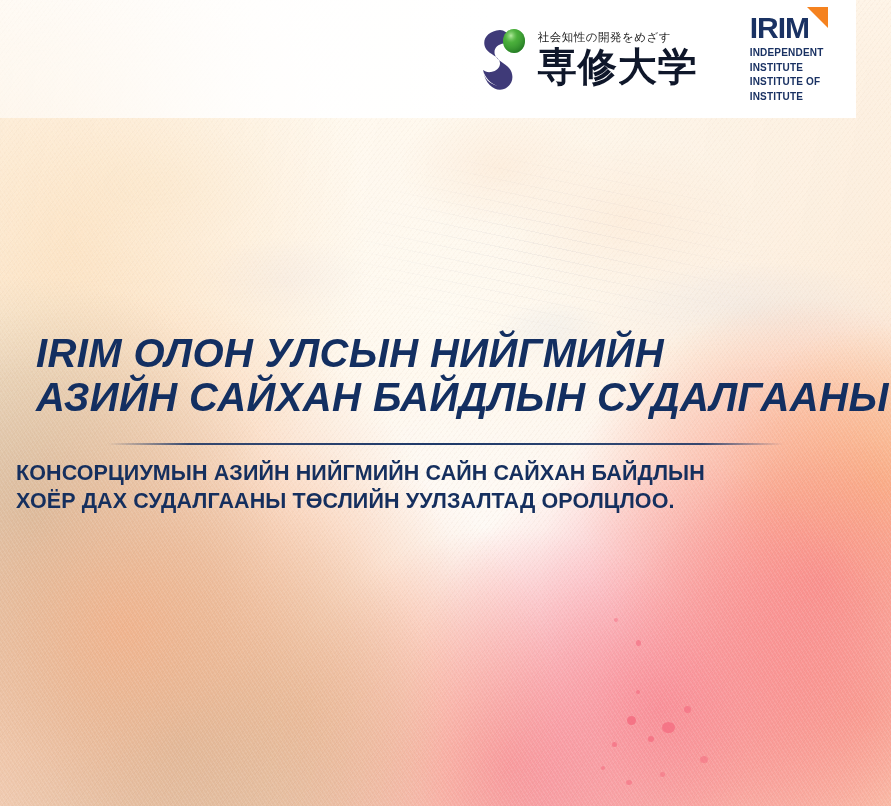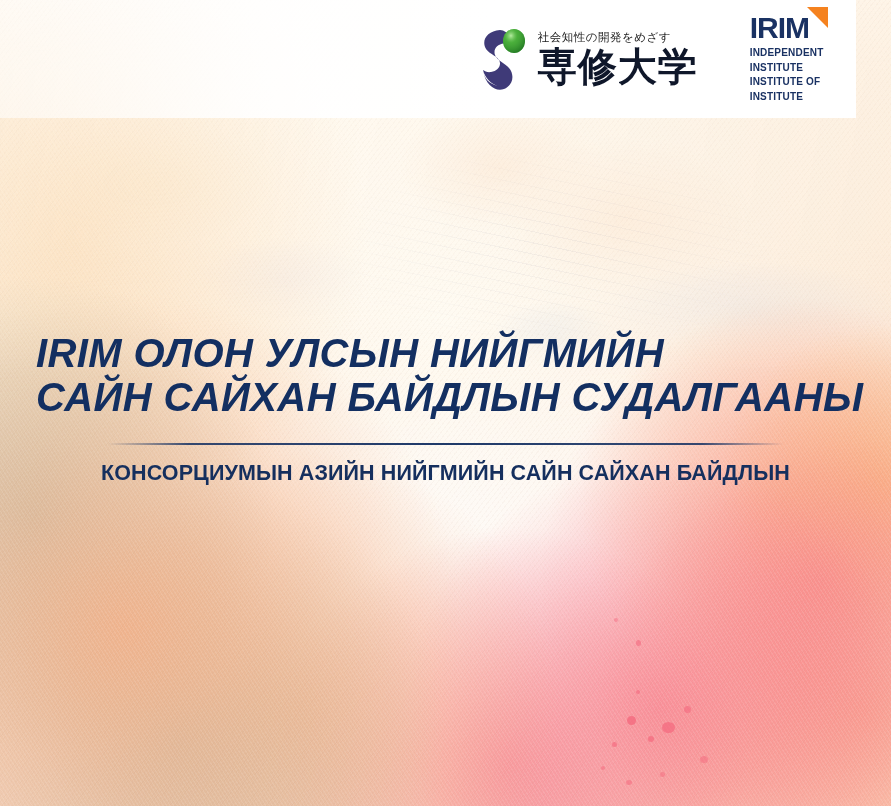--- a/index.html
+++ b/index.html
@@ -185,23 +185,23 @@
     left: 108px;
     width: 675px;
     top: 443px;
     height: 2px;
     background: linear-gradient(to right, rgba(19,47,97,0) 0%, rgba(19,47,97,.85) 12%, rgba(19,47,97,.95) 50%, rgba(19,47,97,.85) 88%, rgba(19,47,97,0) 100%);
   }
 
   
   .subtitle-block {
     position: absolute;
-    left: 0; right: 0;
+    left: 16px; right: 0;
     top: 459px;
-    text-align: center;
+    text-align: left;
   }
   .subtitle-line {
     font-family: "Liberation Sans", sans-serif;
     font-weight: bold;
     font-size: 21.5px;
     line-height: 28px;
     letter-spacing: .1px;
     color: #152f5e;
     white-space: nowrap;
   }
@@ -262,22 +262,23 @@
         <div>INSTITUTE</div>
         <div>INSTITUTE OF</div>
         <div>INSTITUTE</div>
       </div>
     </div>
 
   </div>
 
   <div class="title-block">
     <div class="title-line">IRIM ОЛОН УЛСЫН НИЙГМИЙН</div>
-    <div class="title-line">САЙН САЙХАН БАЙДЛЫН СУДАЛГААНЫ</div>
+    <div class="title-line">АЗИЙН САЙХАН БАЙДЛЫН СУДАЛГААНЫ</div>
   </div>
 
   <div class="divider"></div>
 
   <div class="subtitle-block">
     <div class="subtitle-line">КОНСОРЦИУМЫН АЗИЙН НИЙГМИЙН САЙН САЙХАН БАЙДЛЫН</div>
+    <div class="subtitle-line">ХОЁР ДАХ СУДАЛГААНЫ ТӨСЛИЙН  УУЛЗАЛТАД ОРОЛЦЛОО.</div>
   </div>
 
 </div>
 
 </body></html>

